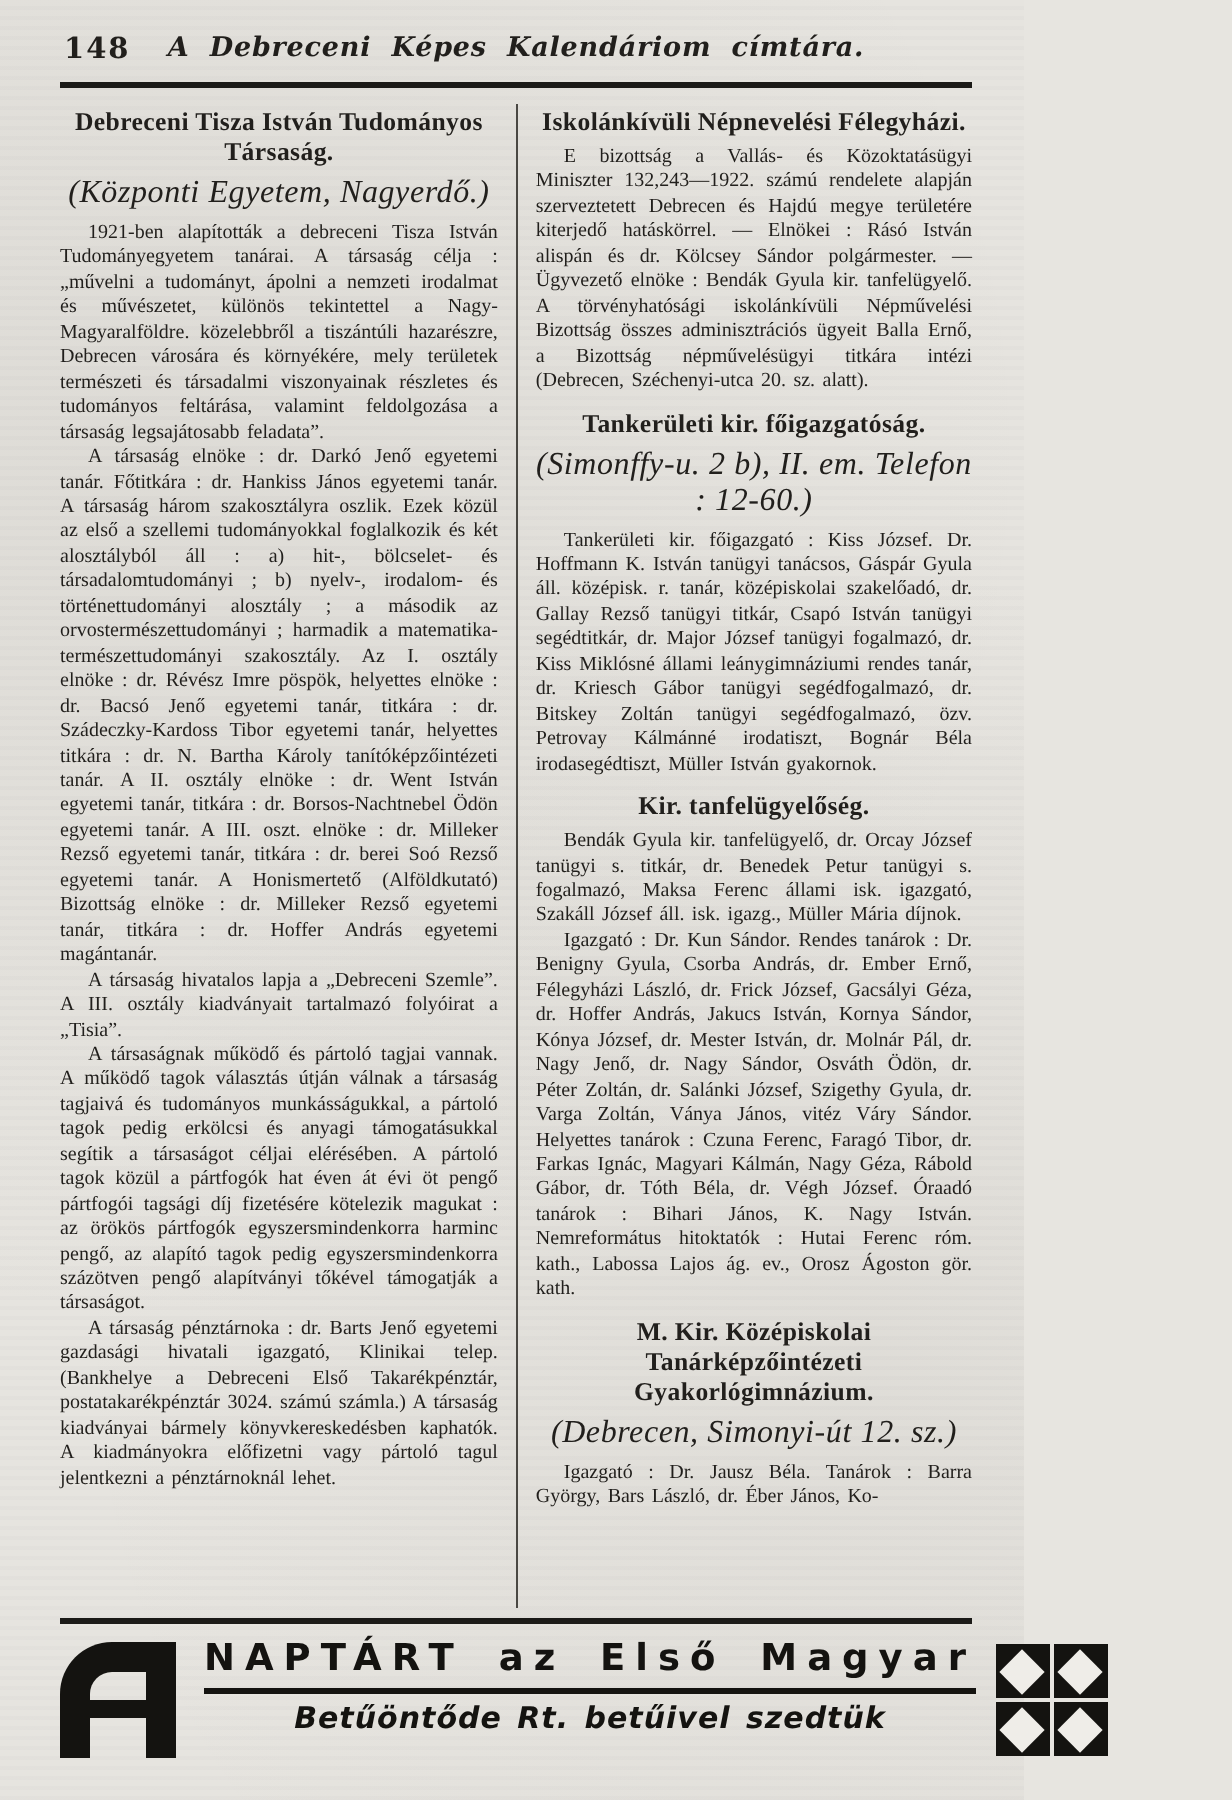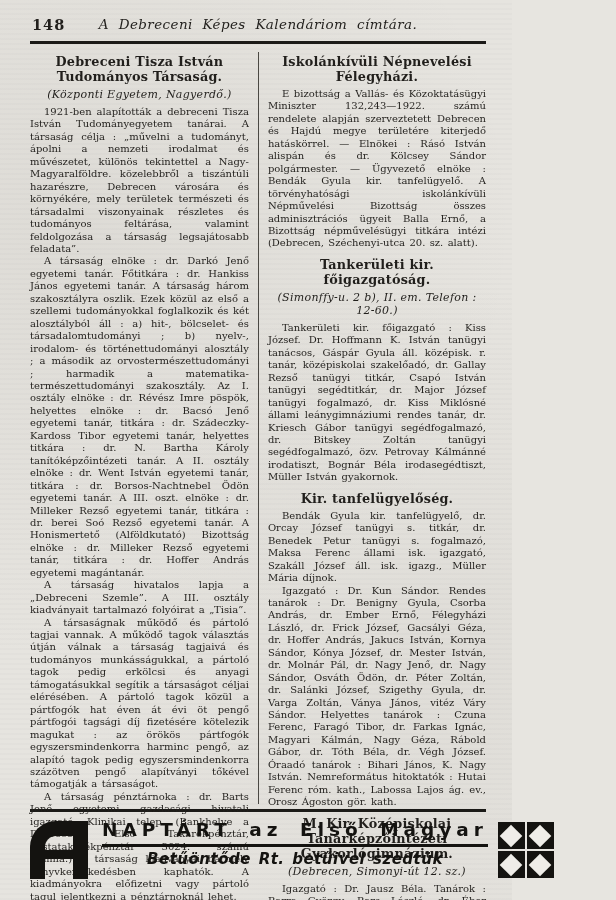--- a/index.html
+++ b/index.html
@@ -19,36 +19,36 @@
       radial-gradient(circle at 85% 75%, rgba(110,105,95,.06), transparent 50%),
       repeating-linear-gradient(0deg, rgba(0,0,0,.015) 0 2px, transparent 2px 5px);
   }
   
   .header{position:relative;height:22px;}
   .page-number{
     position:absolute;left:2px;top:0;
     font-weight:bold;font-size:14.5px;letter-spacing:1px;
   }
   .header-title{
-    text-align:center;font-style:italic;font-weight:normal;
+    text-align:center;font-style:italic;font-weight:bold;
     font-size:13.5px;word-spacing:5px;letter-spacing:.4px;
   }
   .header-rule{height:3px;background:#1b1a17;margin-top:3px;}
   
-  .columns{display:flex;margin-top:8px;height:752px;}
+  .columns{display:flex;margin-top:8px;height:752px;font-family:Liberation Serif, serif;}
   .col{box-sizing:border-box;width:279px;}
   .col-left{padding-right:9px;}
   .col-right{padding-left:9px;border-left:1px solid #4a4843;}
   .section-title{
     text-align:center;font-weight:bold;font-size:12.8px;
     margin:7px 0 4px;letter-spacing:.2px;
   }
   .section-title.first{margin-top:2px;}
   .section-address{
-    text-align:center;font-style:italic;font-size:11px;
+    text-align:center;font-style:italic;font-size:16px;
     margin:1px 0 5px;letter-spacing:.3px;
   }
   .col p{
     margin:0;
     font-size:10px;line-height:12.45px;
     text-align:justify;text-indent:14px;
     word-spacing:1.2px;
   }
   
   .bottom-rule{height:3px;background:#1b1a17;margin-top:5px;}

